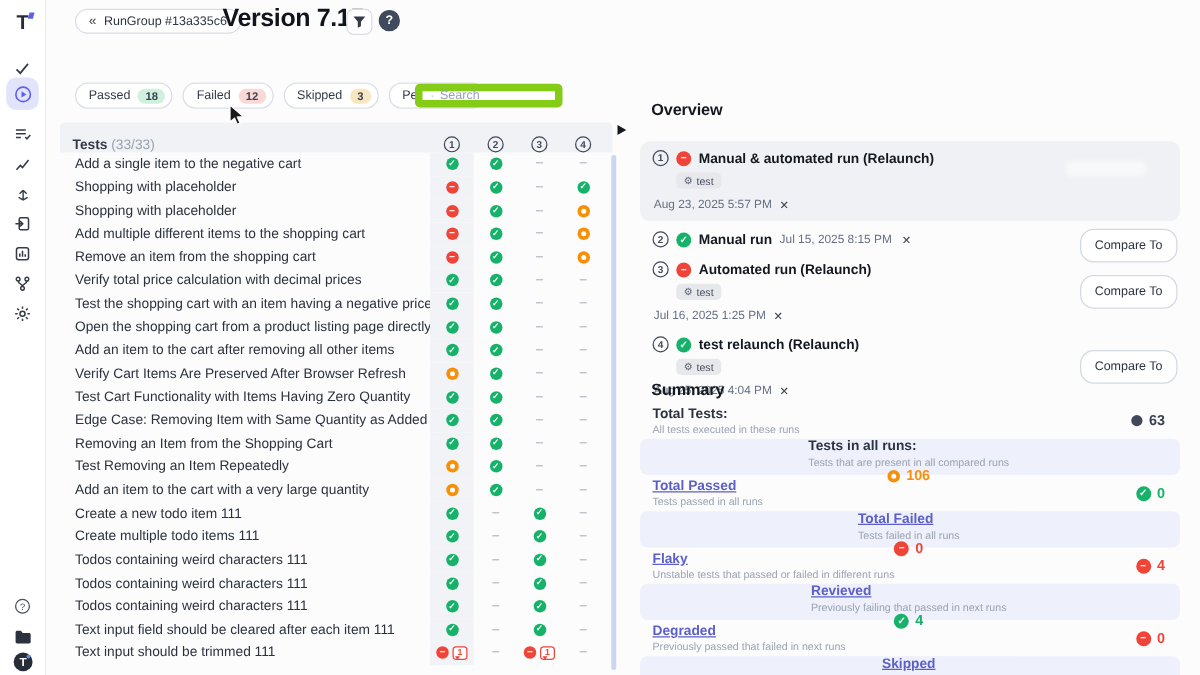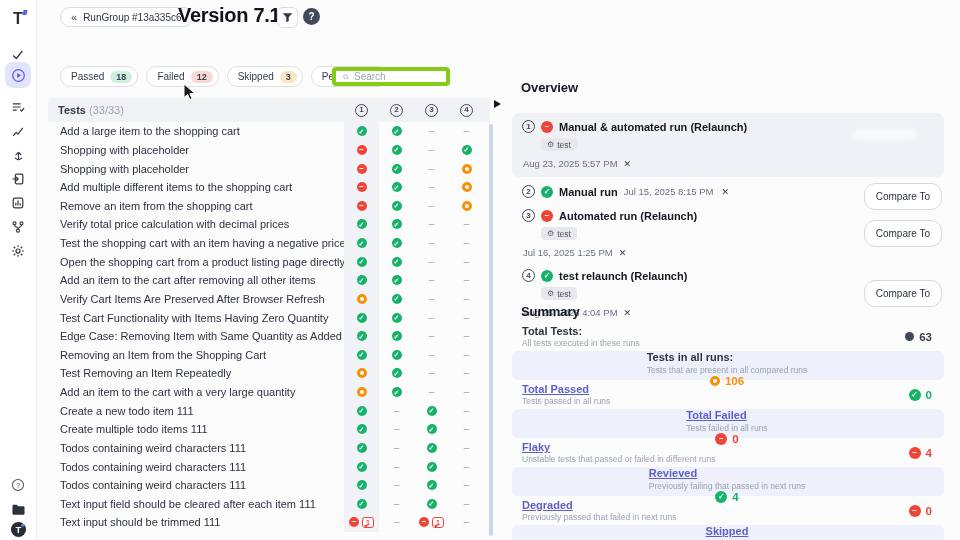--- a/index.html
+++ b/index.html
@@ -18,26 +18,26 @@
   
   .back-pill { position:absolute; left:60px; top:7px; height:20px; display:flex; align-items:center; gap:6px; border:1px solid #d9dde3; border-radius:12px; background:#fff; padding:0 10px; font-size:10px; color:#2e3542; cursor:pointer;}
   .back-pill .chev { font-size:11px; color:#3a4150; }
   .page-title { position:absolute; left:178px; top:4px; font-size:20px; font-weight:bold; color:#11141c; letter-spacing:-0.3px;}
   .filter-btn { position:absolute; left:277px; top:7px; width:21px; height:21px; border:1px solid #d9dde3; border-radius:6px; background:#fff; display:flex; align-items:center; justify-content:center; cursor:pointer;}
   .help-btn { position:absolute; left:303px; top:8px; width:17px; height:17px; border-radius:50%; background:#414a5c; color:#fff; font-size:10px; font-weight:bold; display:flex; align-items:center; justify-content:center; cursor:pointer;}
   
   .chips { position:absolute; left:60px; top:66px; display:flex; gap:8px; }
   .chip { height:21px; display:flex; align-items:center; gap:6px; border:1px solid #dbdfe5; border-radius:12px; background:#fff; padding:0 5px 0 10px; font-size:10px; color:#333a47; cursor:pointer;}
   .chip .badge { border-radius:9px; padding:1px 6px; font-size:9px; font-weight:bold; color:#3c4352;}
-  .search-box { position:absolute; left:332px; top:67px; width:118px; height:19px; border:4px solid #84cc16; border-radius:4px; background:#fff; display:flex; align-items:center; gap:5px; padding:0 7px;}
+  .search-box { position:absolute; left:332px; top:67px; width:118px; height:19px; border:6px solid #84cc16; border-radius:4px; background:#fff; display:flex; align-items:center; gap:5px; padding:0 7px;}
   .search-box input { border:none; outline:none; width:85px; font-size:10px; color:#3c4352; font-family:"Liberation Sans",sans-serif; background:transparent;}
   .search-box input::placeholder { color:#9aa2b1; }
   
   .table { position:absolute; left:48px; top:98px; width:442px; }
-  .thead { height:24px; background:#f1f2f5; border-radius:4px 4px 0 0; display:flex; align-items:center; padding-right:6px;}
+  .thead { height:24px; background:#f1f2f5; border-radius:4px 4px 0 0; display:flex; align-items:flex-end; padding-right:6px;}
   .t-title { flex:1; padding-left:10px; font-size:11px; font-weight:bold; color:#333a47;}
   .t-title span { font-weight:normal; color:#9aa2b1; }
   .colh { width:35px; display:flex; justify-content:center; }
   .circnum { width:13px; height:13px; min-width:13px; border:1.2px solid #40485a; border-radius:50%; display:inline-flex; align-items:center; justify-content:center; font-size:8px; font-weight:bold; color:#40485a; line-height:1;}
   .tbody .trow { height:18.64px; display:flex; align-items:center; padding-right:6px; cursor:pointer;}
   .t-name { flex:1; padding-left:12px; font-size:11px; color:#2c323d; white-space:nowrap; overflow:hidden;}
   .cell { width:35px; height:100%; display:flex; align-items:center; justify-content:center; gap:3px;}
   .cell.first { background:#f2f3f6; }
   .st { width:10px; height:10px; min-width:10px; border-radius:50%; display:inline-flex; align-items:center; justify-content:center; color:#fff; font-size:7px; font-weight:bold; line-height:1;}
   .st.passed { background:#17b26a; }
@@ -244,21 +244,21 @@
         <div class="colh">
           <span class="circnum">3</span>
         </div>
         <div class="colh">
           <span class="circnum">4</span>
         </div>
       </div>
   </div>
   <div class="tbody" id="tbody">
       <div class="trow">
-        <div class="t-name">Add a large item to the shopping cart</div>
+        <div class="t-name">Add a single item to the negative cart</div>
         <div class="cell first">
           <span class="st passed">✓</span>
         </div>
         <div class="cell">
           <span class="st passed">✓</span>
         </div>
         <div class="cell">
           <span class="dash">–</span>
         </div>
         <div class="cell">

